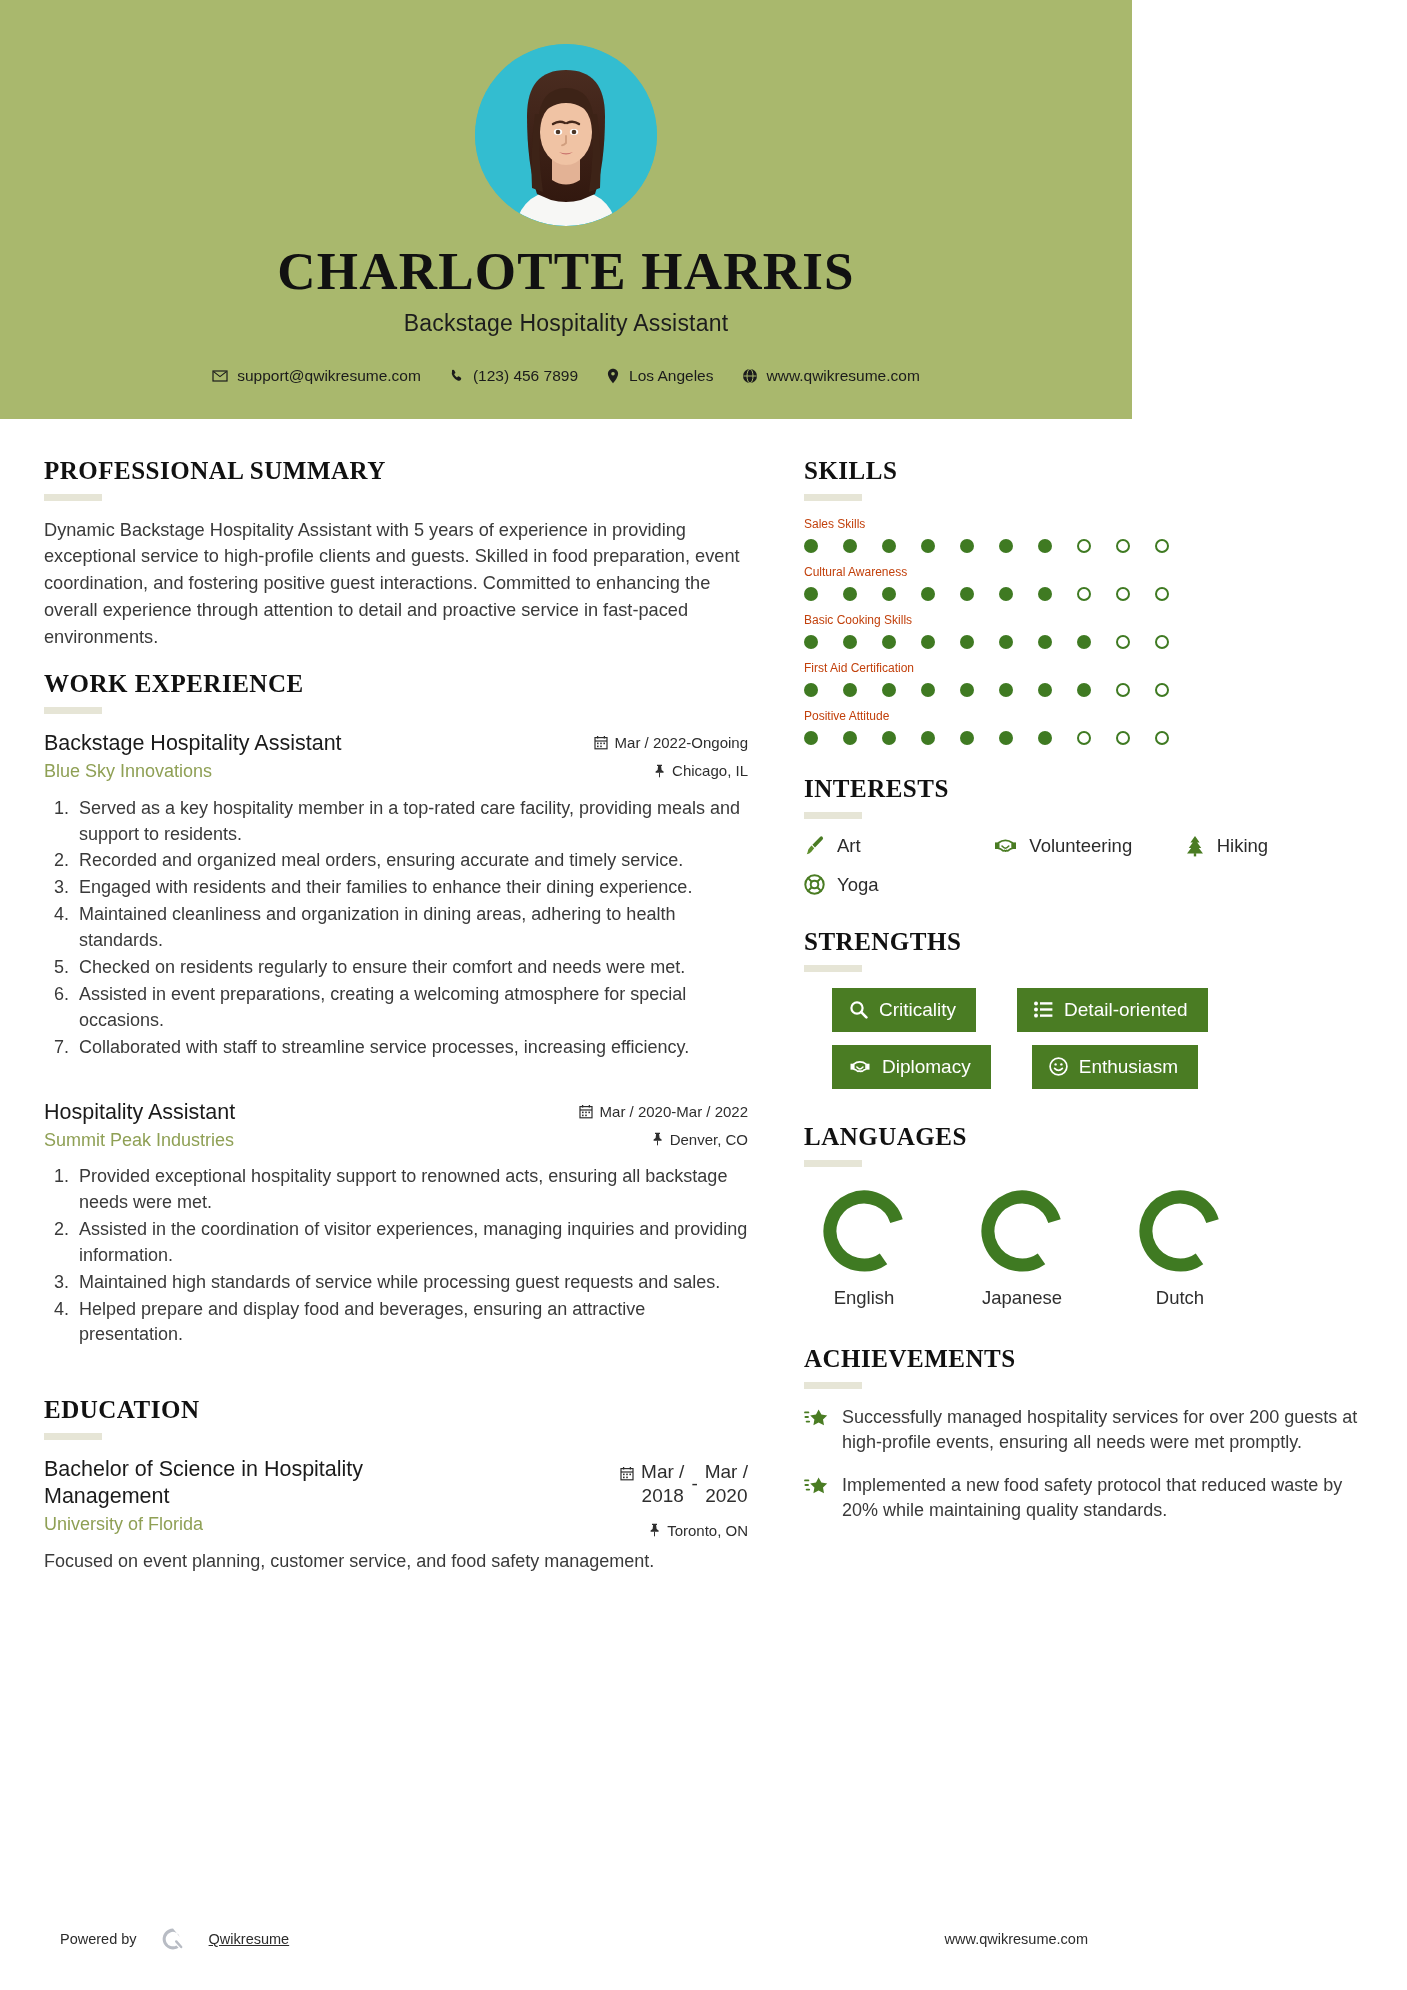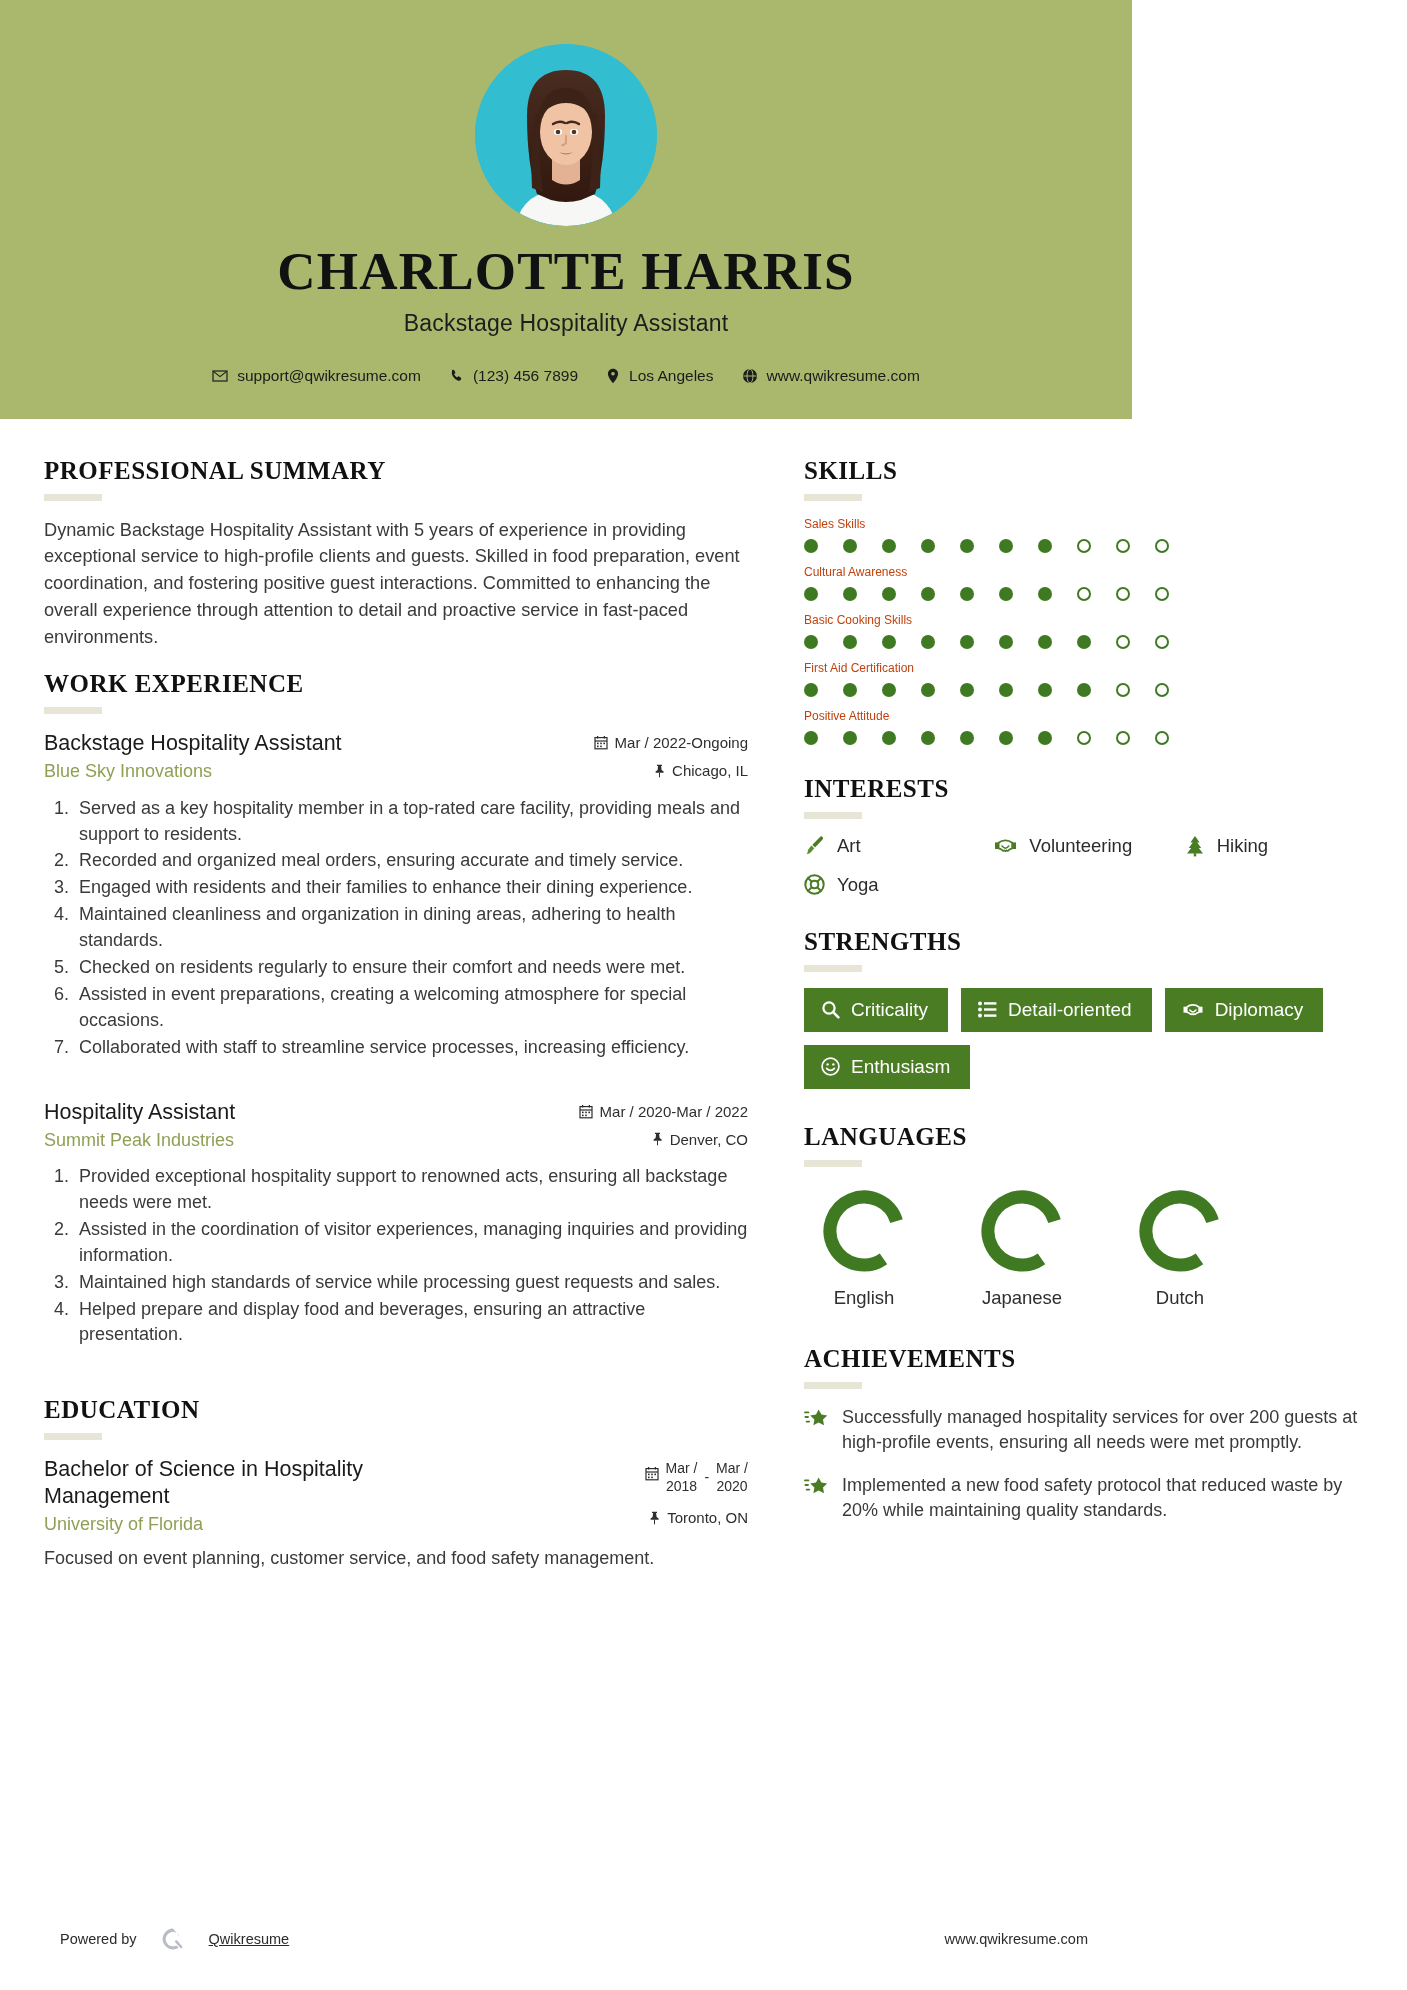--- a/index.html
+++ b/index.html
@@ -133,21 +133,21 @@
 
   
   .edu-desc {
     font-size: 18px;
     line-height: 1.45;
     color: #3a3a3a;
     margin-top: 9px;
   }
   .edu-dates {
     display:flex; align-items:flex-start; justify-content:flex-end; gap:7px;
-    font-size: 14px; color:#2e2e2e; line-height:1.25;
+    font-size: 19px; color:#2e2e2e; line-height:1.25;
   }
   .edu-dates .dcol { text-align:center; }
   .edu-dash { align-self:center; }
 
   
   .skill { margin-bottom: 12px; }
   .skill-name {
     font-size: 12px;
     color: #c2410c;
     margin-bottom: 8px;
@@ -169,20 +169,21 @@
   .interest svg { display:block; flex:0 0 auto; }
 
   
   .chips { display:flex; flex-wrap: wrap; gap: 13px; margin-top: 4px; }
   .chip {
     display:flex; align-items:center; gap: 11px;
     background: #4a7c23;
     color: #ffffff;
     font-size: 19px;
     padding: 11px 20px 11px 17px;
+    margin-left: 28px;
   }
   .chip svg { display:block; flex:0 0 auto; }
 
   
   .langs { display:flex; gap: 38px; margin-top: 6px; }
   .lang { width: 120px; text-align:center; }
   .lang svg { display:block; margin: 0 auto; }
   .lang-name { font-size: 18.5px; color:#2f2f2f; margin-top: 8px; }
 
   

